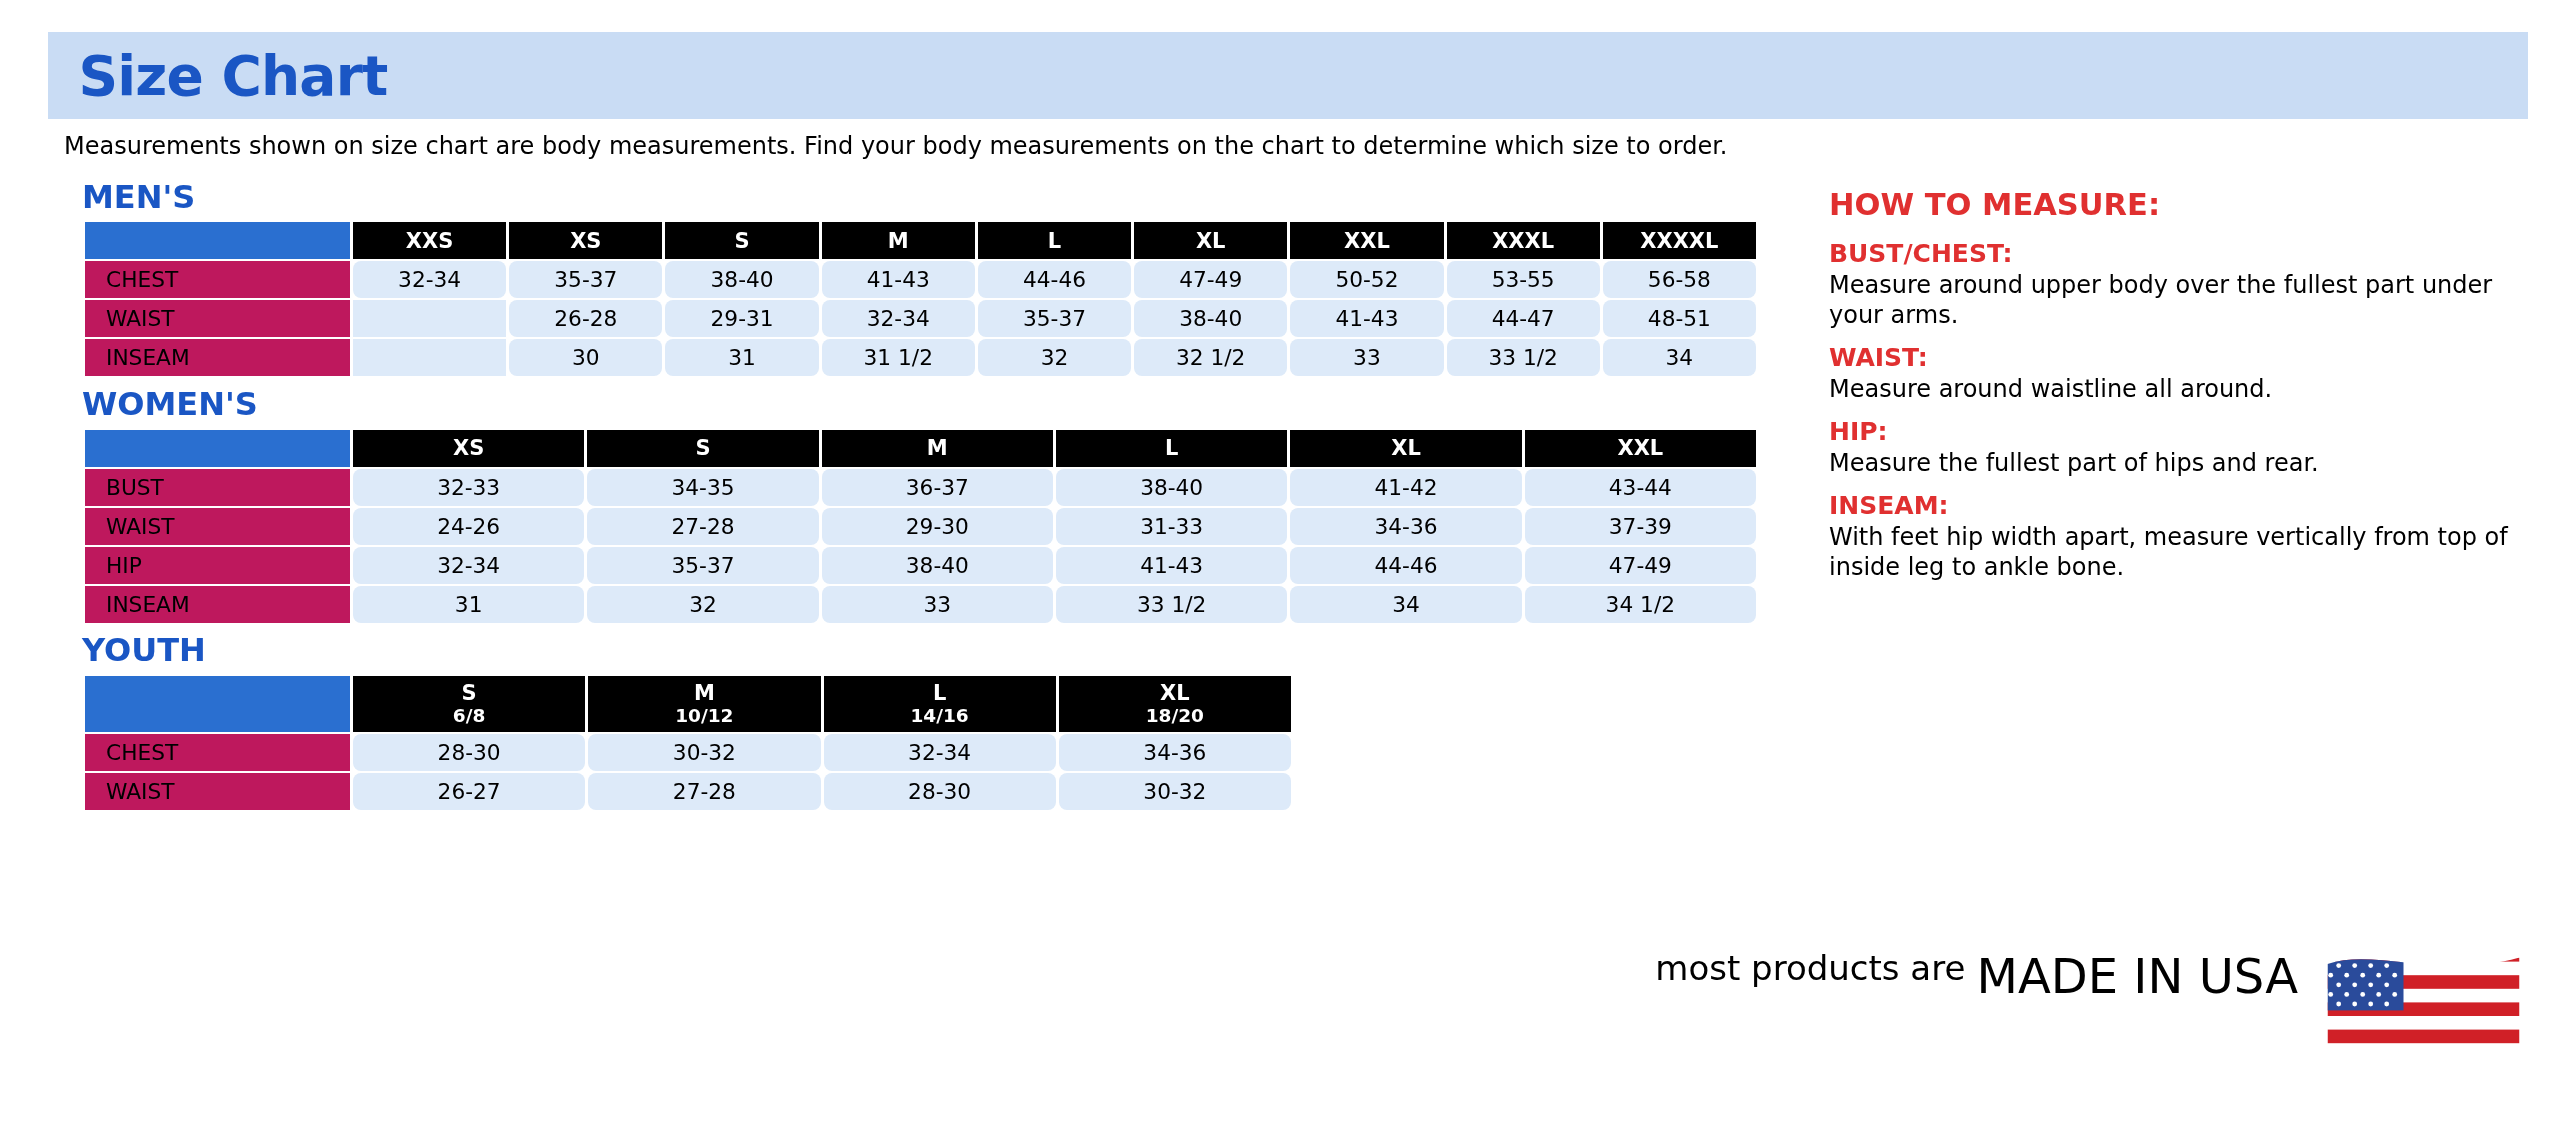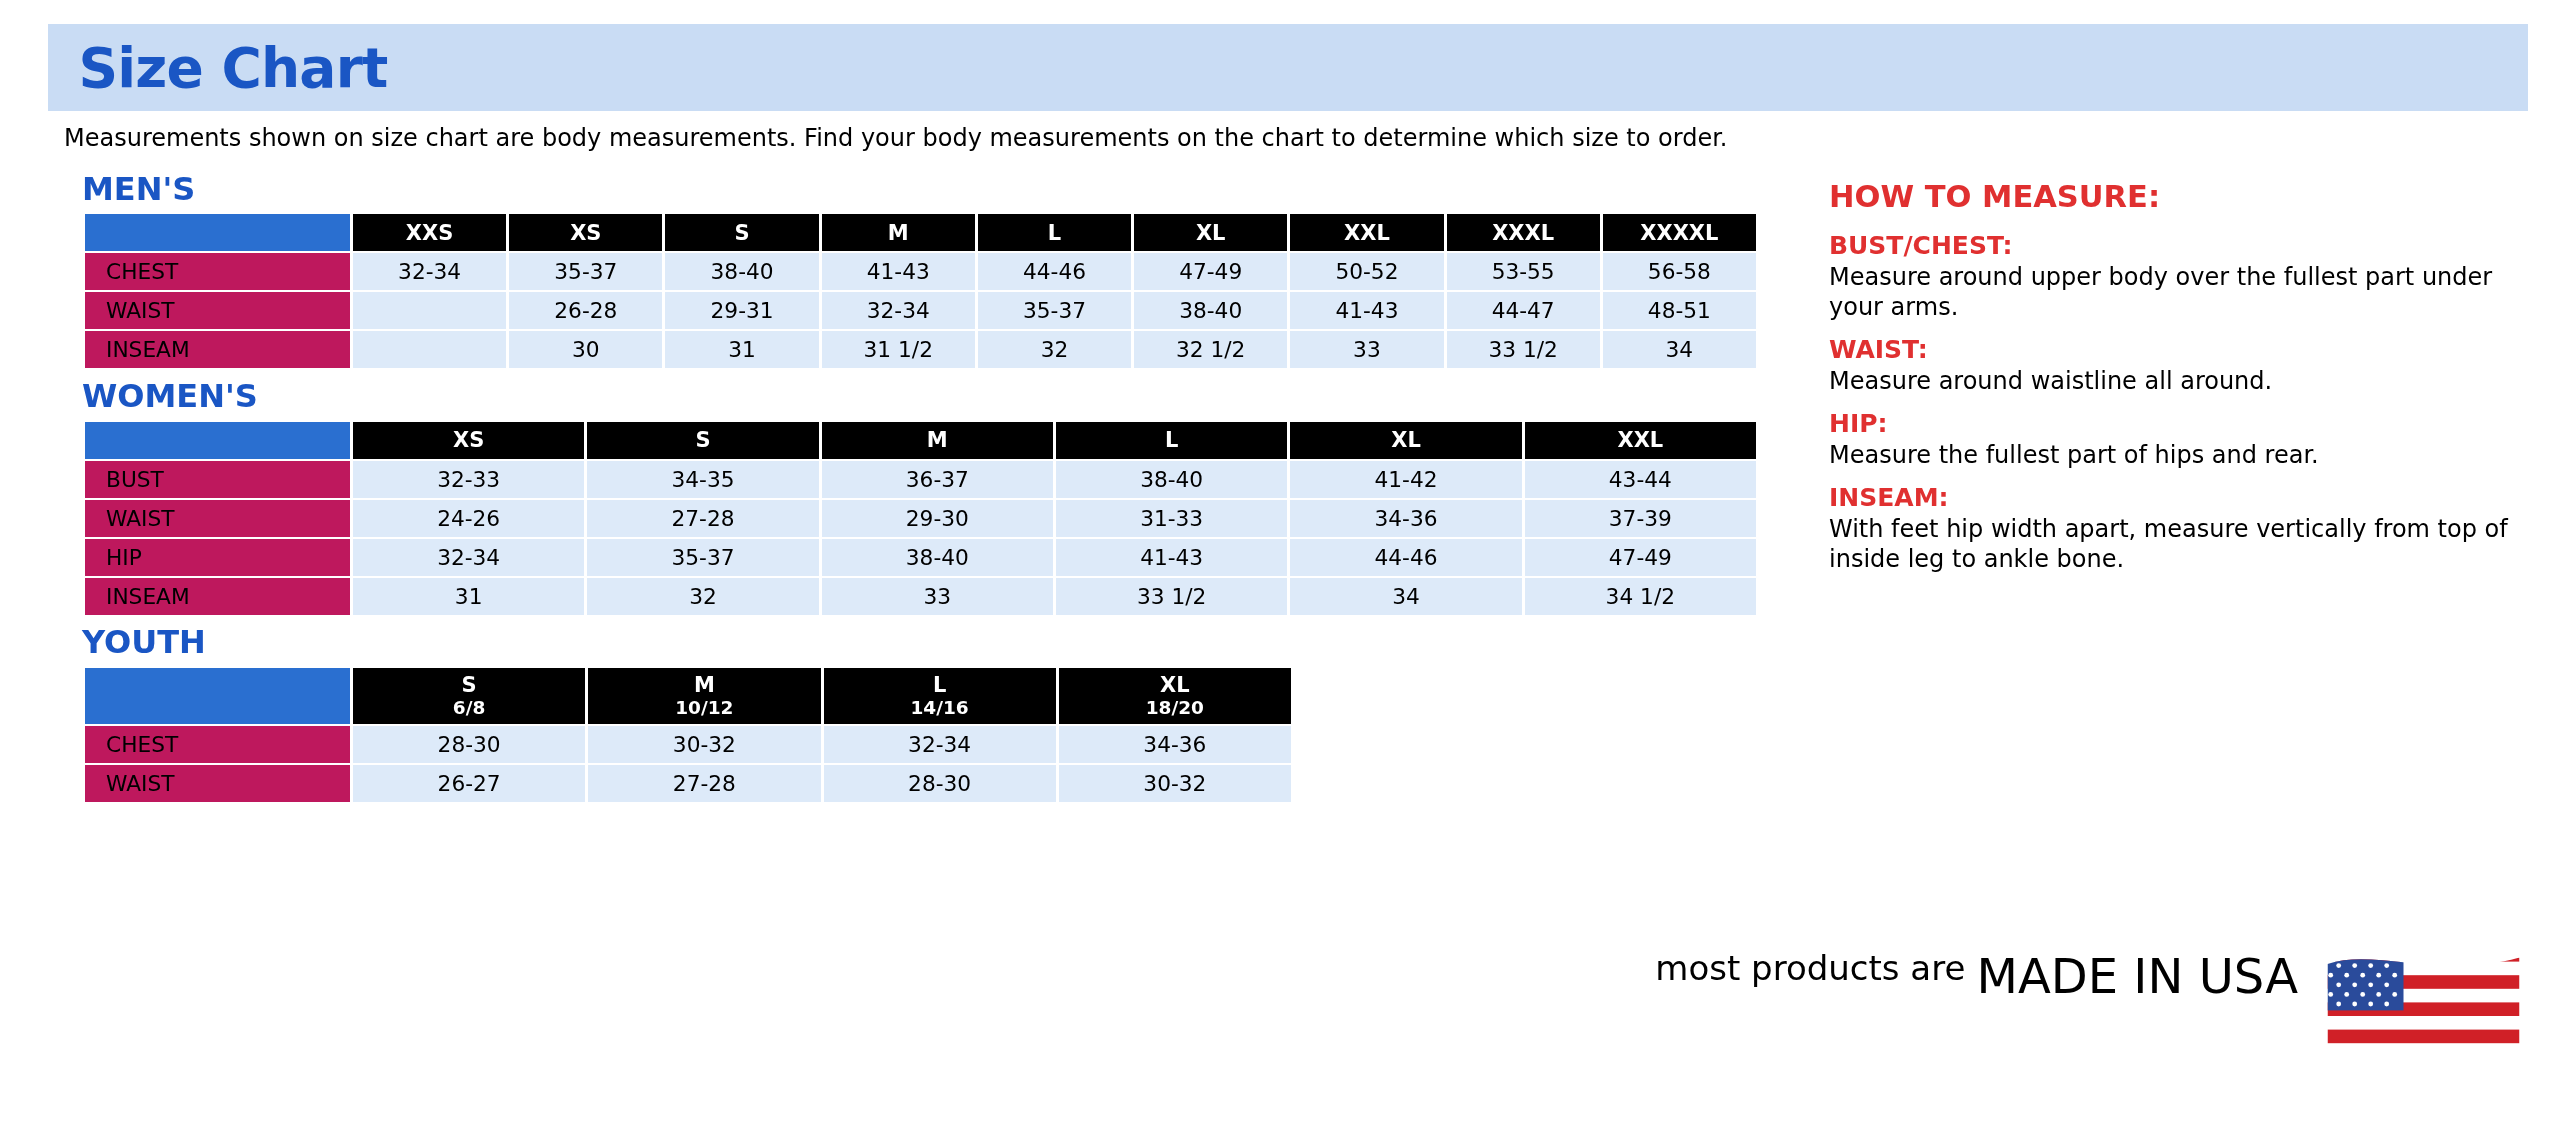--- a/index.html
+++ b/index.html
@@ -13,21 +13,21 @@
     height: 1132px;
     font-family: "DejaVu Sans", "Liberation Sans", sans-serif;
     color: #000;
     overflow: hidden;
   }
 
   .page {
     position: relative;
     width: 2576px;
     height: 1132px;
-    padding: 24px 48px 0 48px;
+    padding: 32px 48px 0 48px;
   }
 
   
   .title-banner {
     background: #c9dcf4;
     height: 87px;
     margin: 0 0 0 0;
     display: flex;
     align-items: center;
     padding-left: 30.5px;
@@ -103,20 +103,21 @@
     text-align: left;
     padding-left: 21px;
     font-weight: normal;
     font-size: 21.7px;
   }
   td.val {
     background: #ddeaf9;
     color: #000;
     font-weight: normal;
     font-size: 21.7px;
+    border-radius: 8px;
   }
   td.empty { background: #ddeaf9; }
 
   table.youth th { height: 56px; line-height: 1.15; }
   table.youth th .sub { display: block; font-size: 18.5px; font-weight: bold; }
 
   
   table.mens col.c0 { width: 265px; }
   table.womens col.c0 { width: 265px; }
   table.youth col.c0 { width: 265px; }

